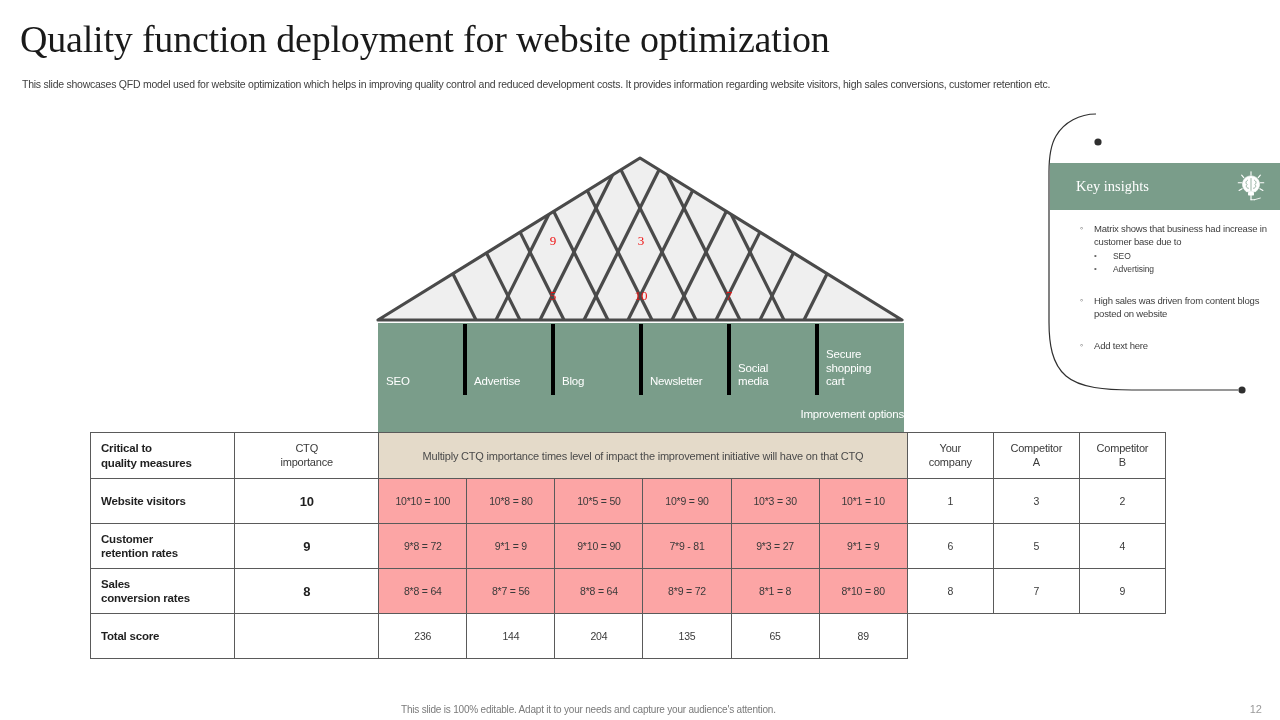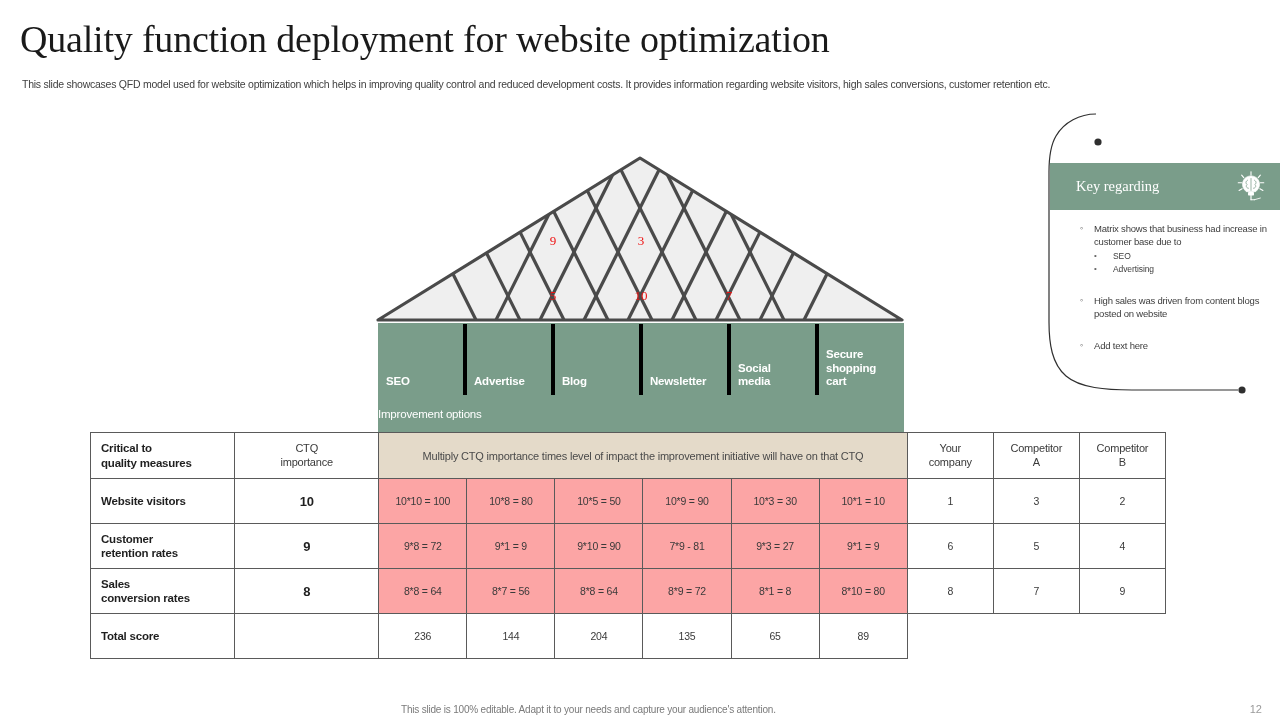--- a/index.html
+++ b/index.html
@@ -66,33 +66,33 @@
     position: relative;
     border-right: 4px solid #000000;
     display: flex;
     align-items: flex-end;
     padding: 0 0 6px 7px;
   }
   .gh-cell:last-child { border-right: none; }
   .gh-cell span {
     color: #ffffff;
     font-size: 11.5px;
-    font-weight: bold;
+    font-weight: normal;
     line-height: 1.18;
     letter-spacing: -0.2px;
   }
 
   #green-band {
     position: absolute;
     left: 378px; top: 396px;
     width: 526px; height: 36px;
     background: #7a9d8a;
     display: flex;
     align-items: center;
-    justify-content: flex-start;
+    justify-content: flex-end;
   }
   #green-band span {
     color: #ffffff;
     font-size: 11.5px;
     letter-spacing: -0.2px;
   }
 
   
   #matrix {
     position: absolute;
@@ -387,21 +387,21 @@
   <div id="ki-deco">
     <svg width="244" height="292" viewBox="0 0 244 292" xmlns="http://www.w3.org/2000/svg">
       <path d="M 60 2 C 44 2, 28 10, 20 24 C 14 34, 13 46, 13 60 L 13 210 C 13 232, 16 252, 30 264 C 44 276, 70 278, 96 278 L 202 278" fill="none" stroke="#2f2f2f" stroke-width="1.2"></path>
       <circle cx="62" cy="30" r="3.6" fill="#2f2f2f"></circle>
       <circle cx="206" cy="278" r="3.6" fill="#2f2f2f"></circle>
     </svg>
   </div>
 
   <div id="ki-panel">
     <div id="ki-header">
-      <div id="ki-title">Key regarding</div>
+      <div id="ki-title">Key insights</div>
       <svg id="ki-icon" viewBox="0 0 40 40" xmlns="http://www.w3.org/2000/svg">
         <g stroke="#ffffff" stroke-width="1.3" fill="none" stroke-linecap="round">
           <line x1="20" y1="2" x2="20" y2="6"></line>
           <line x1="9" y1="6" x2="11.5" y2="9"></line>
           <line x1="31" y1="6" x2="28.5" y2="9"></line>
           <line x1="5" y1="15" x2="9" y2="15"></line>
           <line x1="35" y1="15" x2="31" y2="15"></line>
           <line x1="6" y1="24" x2="9.5" y2="22"></line>
           <line x1="34" y1="24" x2="30.5" y2="22"></line>
         </g>

